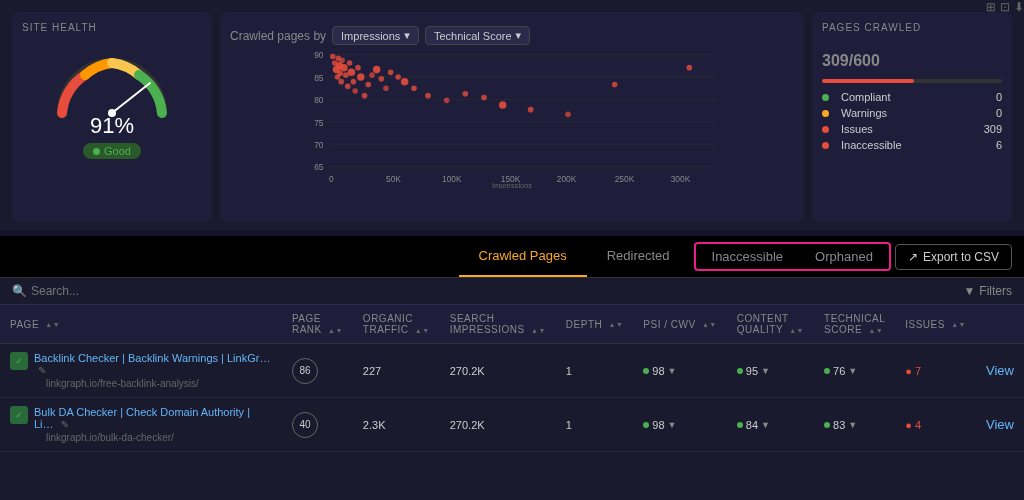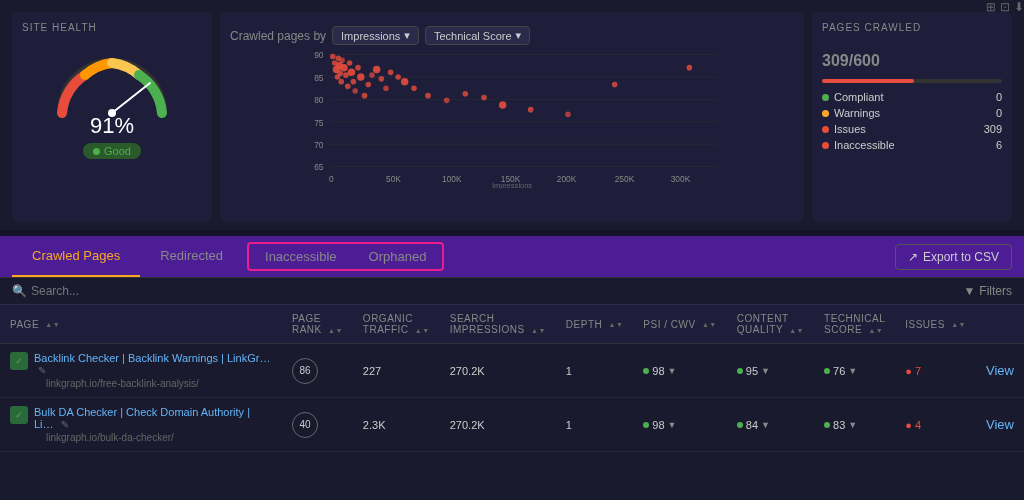--- a/index.html
+++ b/index.html
@@ -155,39 +155,39 @@
     .legend-row {
       display: flex;
       justify-content: space-between;
       align-items: center;
       margin-bottom: 4px;
       font-size: 11px;
     }
     .legend-label {
       display: flex;
       align-items: center;
-      gap: 5px;
+      gap: 12px;
     }
     .legend-value {
       color: #ccc;
     }
 
     
     .divider {
       height: 6px;
       background: #13132a;
     }
 
     
     .tabs-section {
-      background: #4c1d95;
+      background: #000000;
       padding: 0 12px;
       display: flex;
       align-items: center;
-      justify-content: space-between;
+      justify-content: flex-end;
       border-bottom: 1px solid #333;
       height: 42px;
     }
     .tabs {
       display: flex;
       gap: 0;
       align-items: stretch;
       height: 100%;
     }
     .tab {

